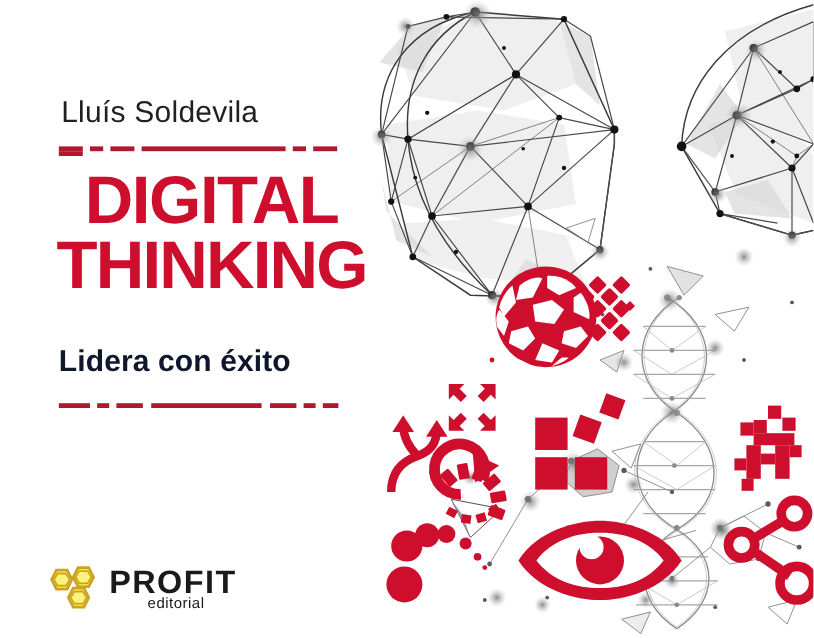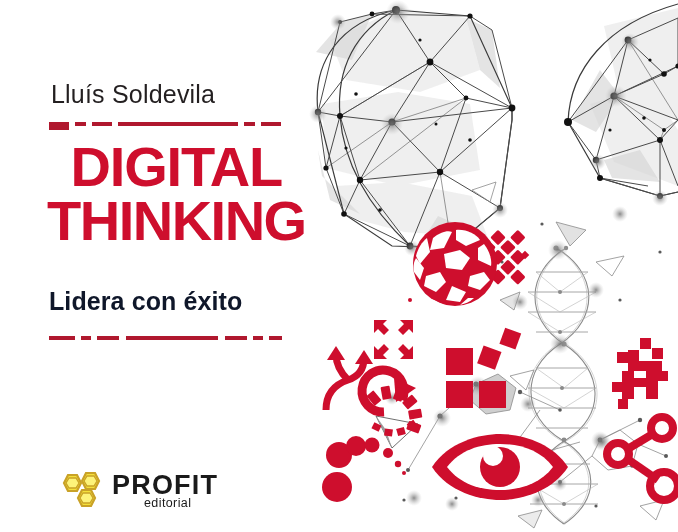--- a/index.html
+++ b/index.html
@@ -17,21 +17,21 @@
   .rule .g{background:transparent;}
 
   .title{position:absolute;left:47px;top:140px;color:#ce0e2d;
          font-weight:700;font-size:56px;line-height:.96;letter-spacing:-1.2px;text-align:center;}
   .title .l2{display:block;letter-spacing:-1.5px;}
 
   .subtitle{position:absolute;left:49px;top:272px;color:#0f172a;
             font-weight:700;font-size:25px;line-height:1.35;letter-spacing:.1px;margin-top:13px;}
 
   
-  .logo{position:absolute;left:58px;top:466px;width:170px;height:50px;}
+  .logo{position:absolute;left:37px;top:466px;width:170px;height:50px;}
   .logo .mark{position:absolute;left:0;top:4px;}
   .logo .name{position:absolute;left:54px;top:4px;font-size:27px;font-weight:700;
               color:#1a1a1a;letter-spacing:1.2px;}
   .logo .sub{position:absolute;left:86px;top:30px;font-size:12.5px;font-weight:400;
              color:#1a1a1a;letter-spacing:.4px;}
 
   
   .art{position:absolute;left:0;top:0;width:678px;height:532px;pointer-events:none;}
   .art svg{position:absolute;left:0;top:0;}
 </style>

